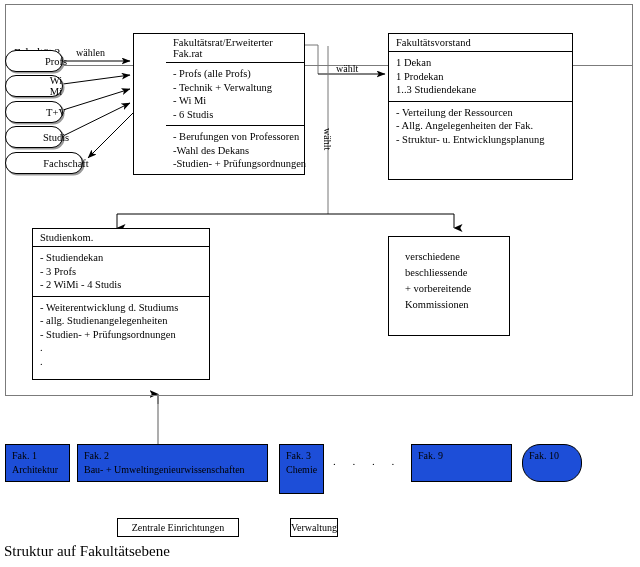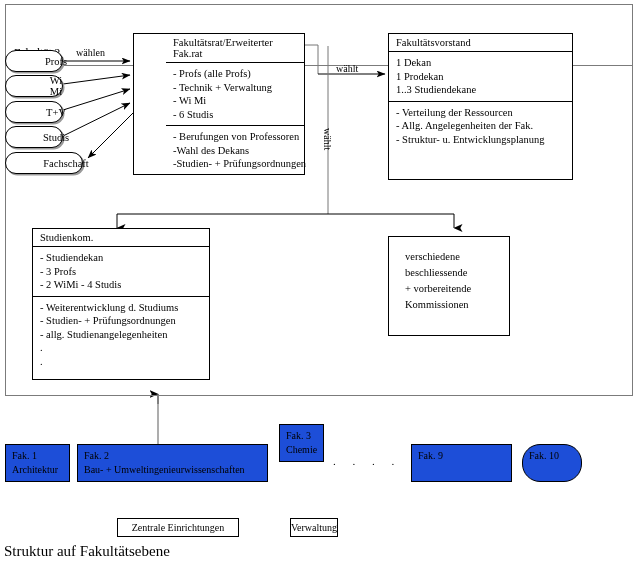--- a/index.html
+++ b/index.html
@@ -144,22 +144,22 @@
 
   <div class="box" style="left:32px;top:228px;width:178px;height:152px;">
     <div class="hdr">Studienkom.</div>
     <div class="sec">
       <div>- Studiendekan</div>
       <div>- 3 Profs</div>
       <div>- 2 WiMi - 4 Studis</div>
     </div>
     <div class="sec div">
       <div>- Weiterentwicklung d. Studiums</div>
+      <div>- allg. Studienangelegenheiten</div>
       <div>- Studien- + Prüfungsordnungen</div>
-      <div>- allg. Studienangelegenheiten</div>
       <div>.</div>
       <div>.</div>
     </div>
   </div>
 
   <div class="box" style="left:374px;top:236px;width:122px;height:100px;margin-left:14px;">
     <div class="freetext" style="left:16px;top:12px;">
       <div>verschiedene</div>
       <div>beschliessende</div>
       <div>+ vorbereitende</div>
@@ -170,21 +170,21 @@
   <div class="plainbox" style="left:5px;top:444px;width:65px;height:38px;">
     <span>Fak. 1</span>
     <span class="l2">Architektur</span>
   </div>
 
   <div class="plainbox" style="left:77px;top:444px;width:191px;height:38px;">
     <span>Fak. 2</span>
     <span class="l2">Bau- + Umweltingenieurwissenschaften</span>
   </div>
 
-  <div class="plainbox" style="left:279px;top:424px;width:45px;height:38px;">
+  <div class="plainbox" style="left:279px;top:444px;width:45px;height:50px;">
     <span>Fak. 3</span>
     <span class="l2">Chemie</span>
   </div>
 
   <div class="dots" style="left:333px;top:455px;">. . . . .</div>
 
   <div class="plainbox" style="left:411px;top:444px;width:101px;height:38px;">
     <span>Fak. 9</span>
     <span class="l2"></span>
   </div>

